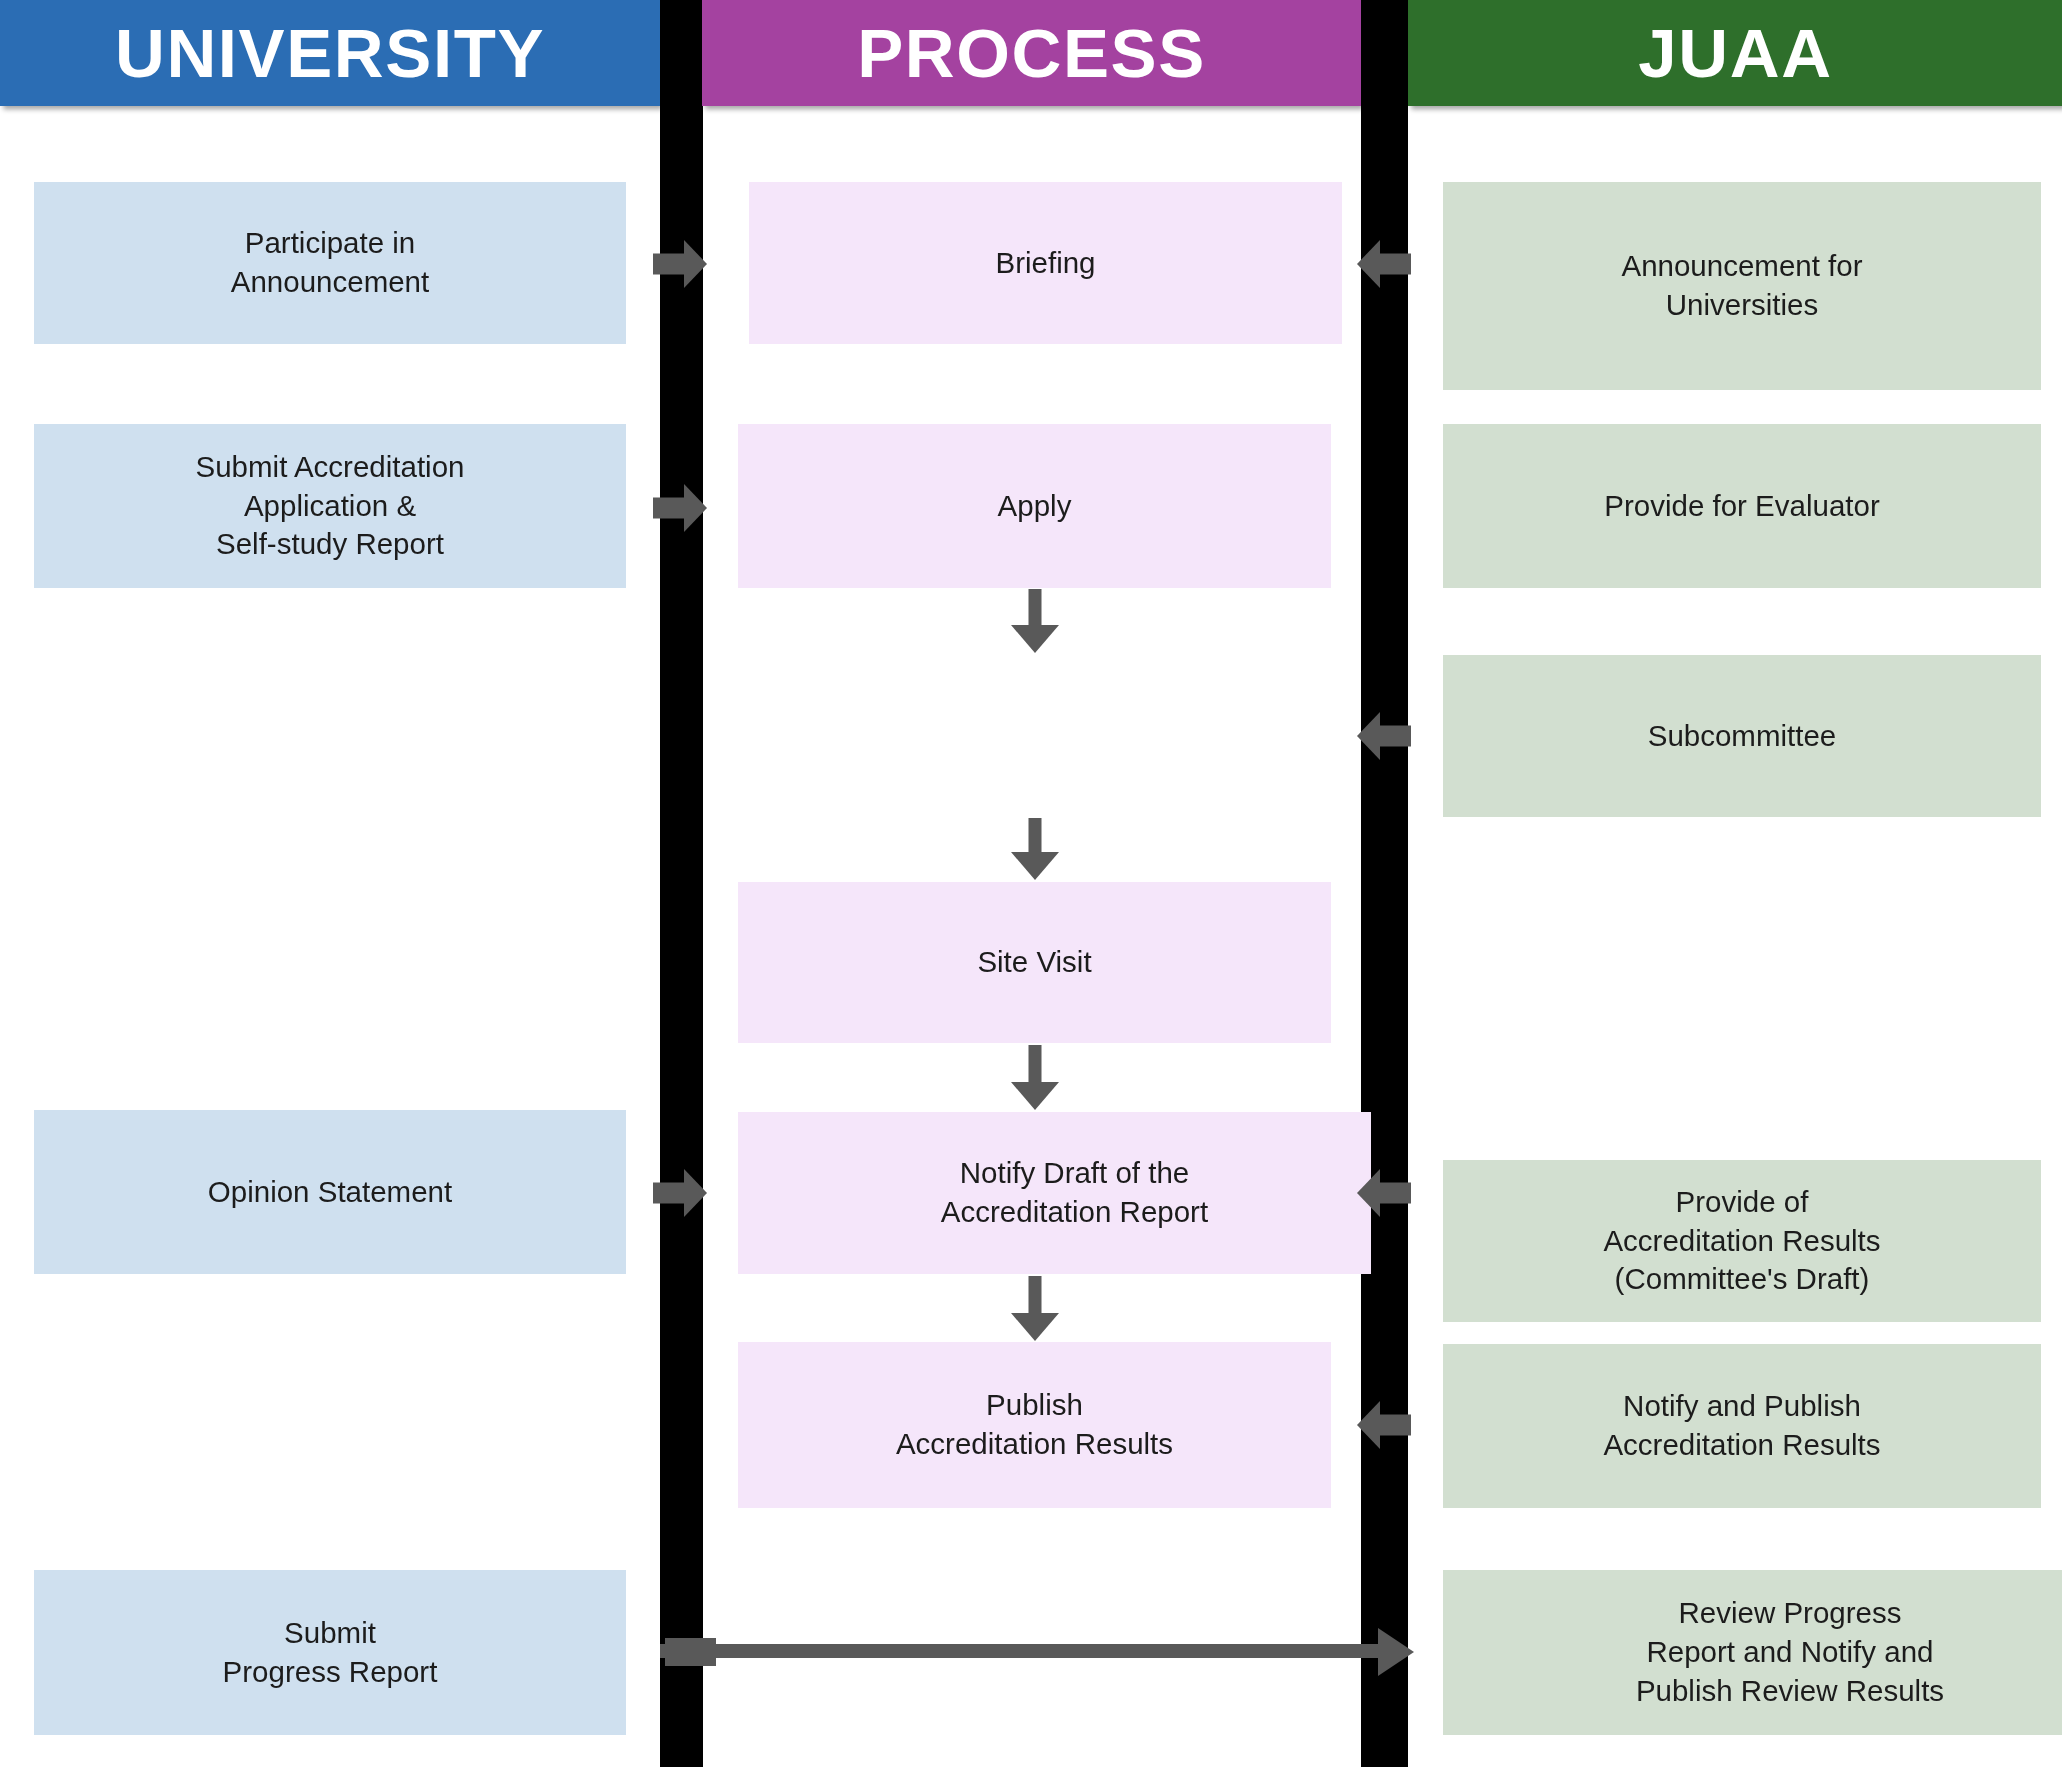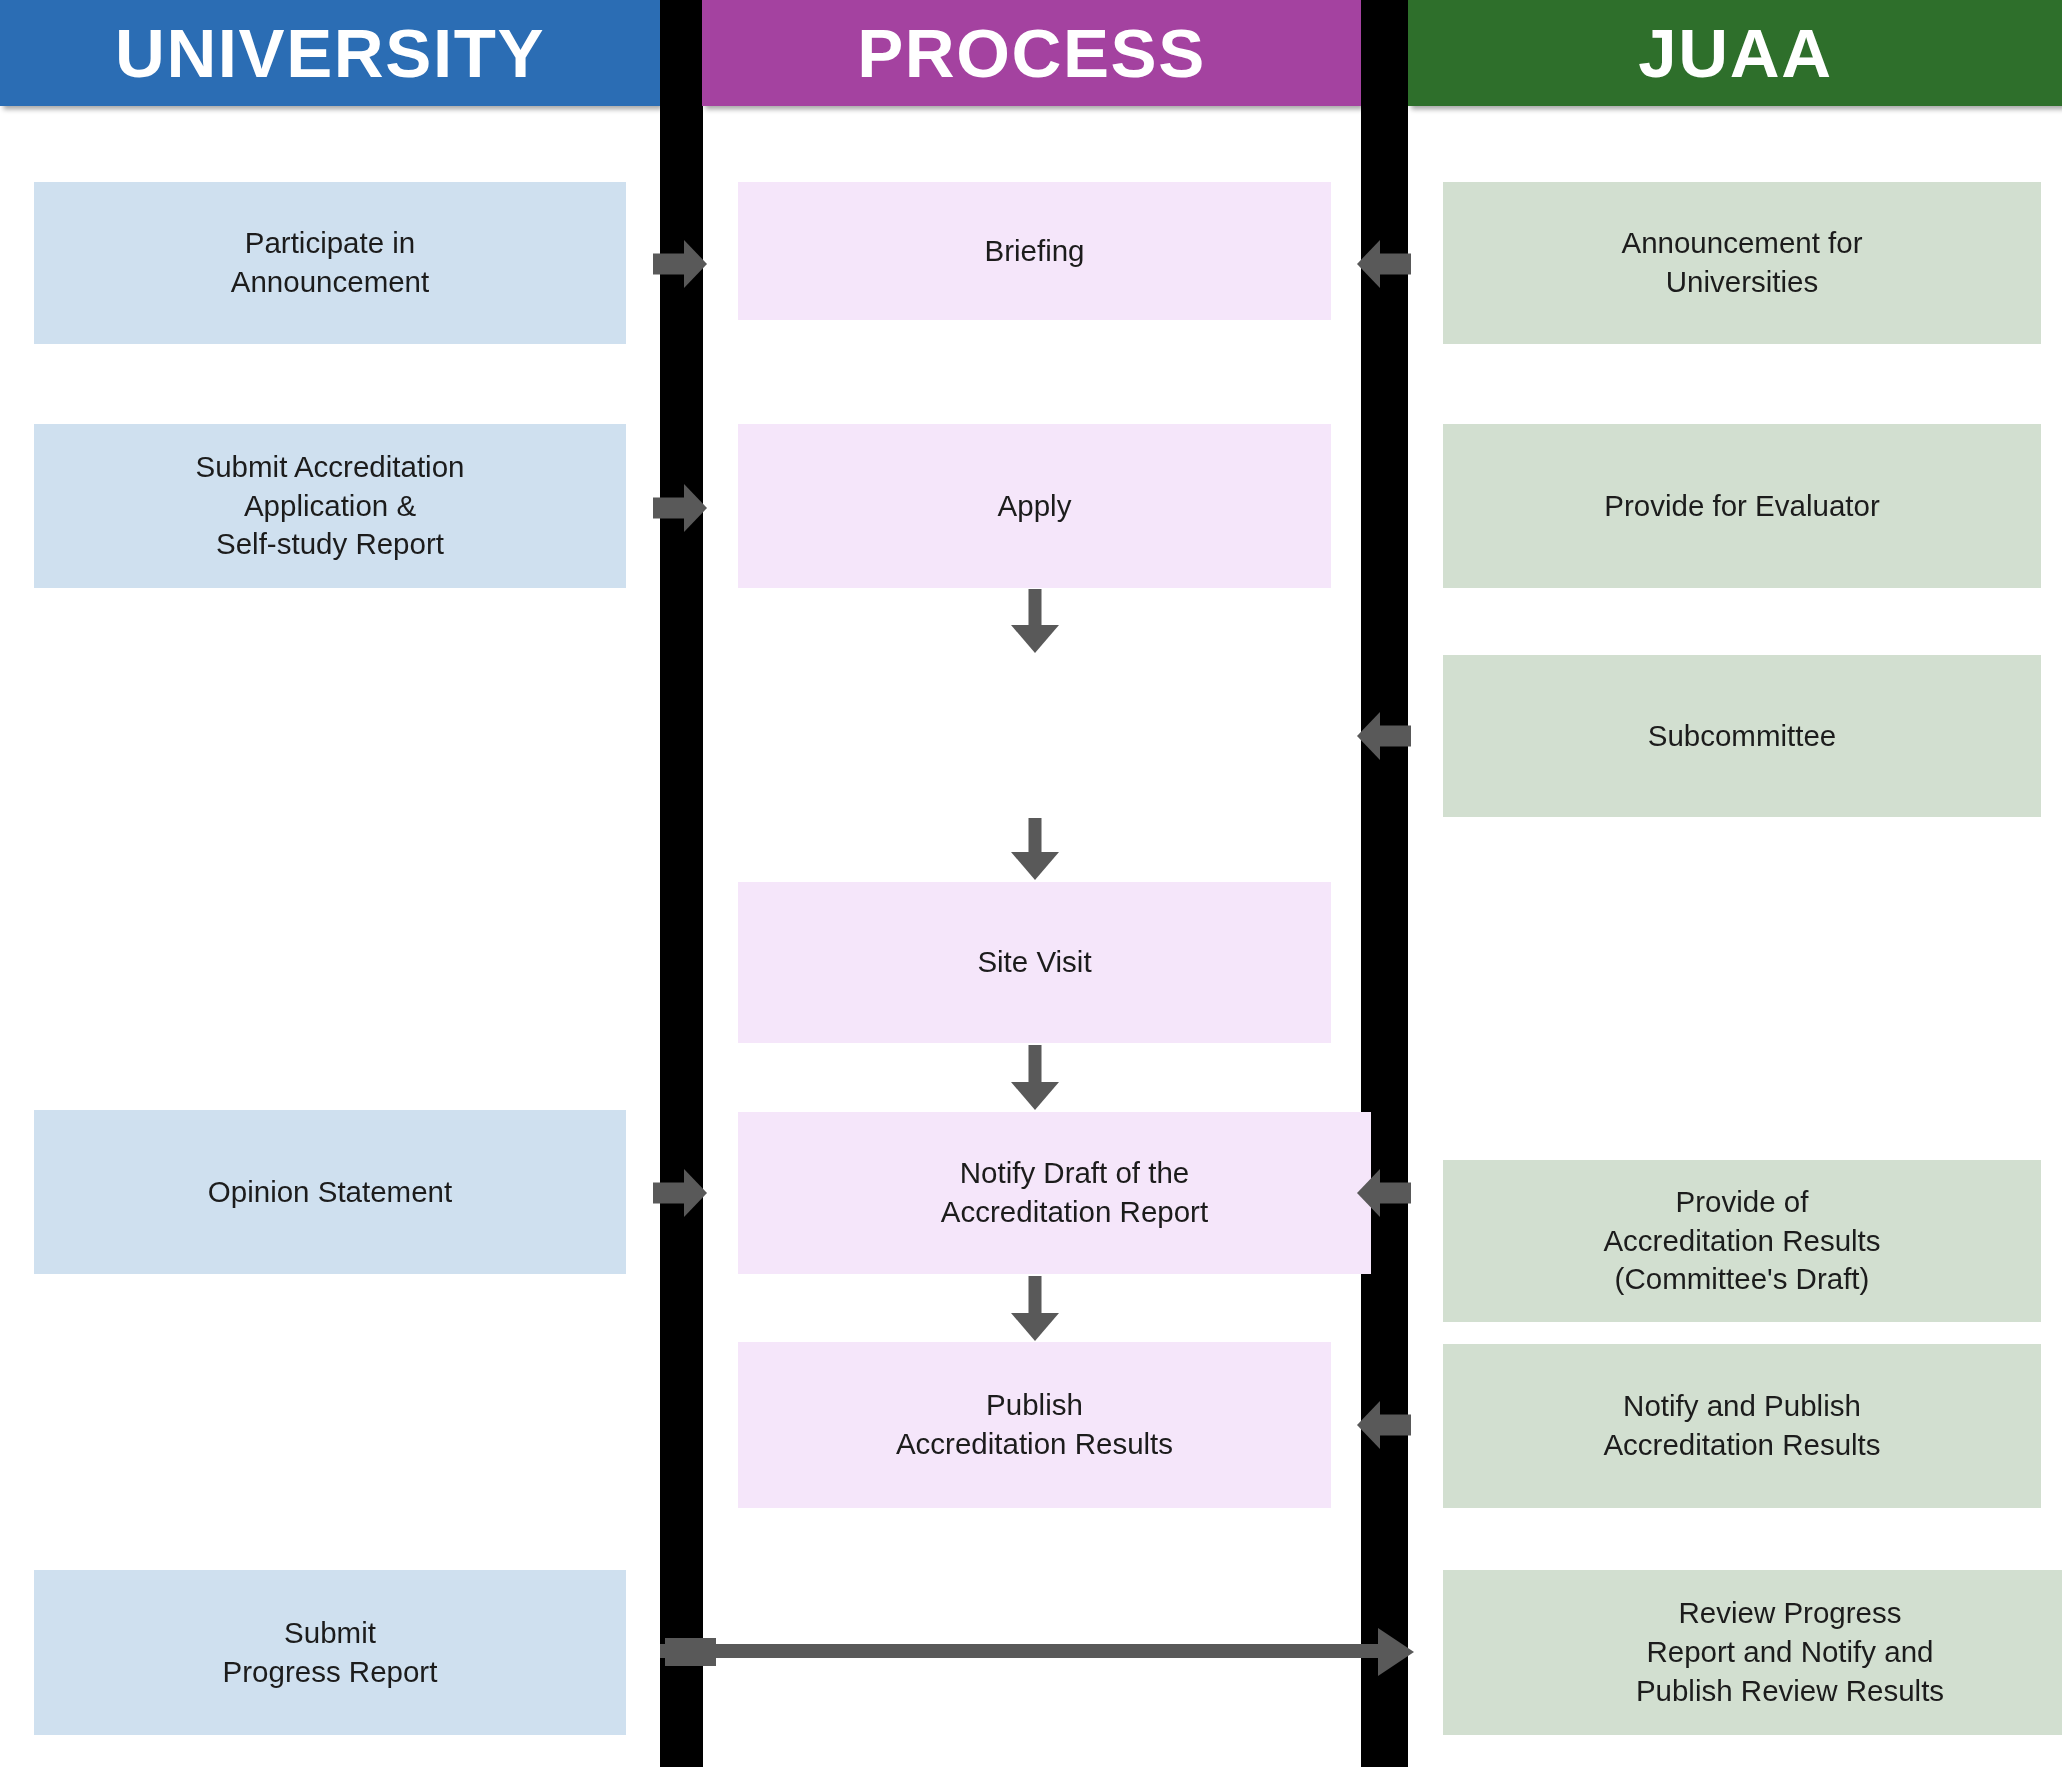--- a/index.html
+++ b/index.html
@@ -115,29 +115,29 @@
 
   <div class="node node-university" style="top:182px;height:162px;">Participate in
 Announcement</div>
   <div class="node node-university" style="top:424px;height:164px;">Submit Accreditation
 Application &amp;
 Self-study Report</div>
   <div class="node node-university" style="top:1110px;height:164px;">Opinion Statement</div>
   <div class="node node-university" style="top:1570px;height:165px;">Submit
 Progress Report</div>
 
-  <div class="node node-process" style="top:182px;height:138px;">Briefing</div>
+  <div class="node node-process" style="top:182px;height:162px;margin-left:11px;">Briefing</div>
   <div class="node node-process" style="top:424px;height:164px;">Apply</div>
   <div class="node node-process" style="top:882px;height:161px;">Site Visit</div>
   <div class="node node-process" style="top:1112px;height:162px;padding-left:40px;">Notify Draft of the
 Accreditation Report</div>
   <div class="node node-process" style="top:1342px;height:166px;">Publish
 Accreditation Results</div>
 
-  <div class="node node-juaa" style="top:182px;height:162px;">Announcement for
+  <div class="node node-juaa" style="top:182px;height:208px;">Announcement for
 Universities</div>
   <div class="node node-juaa" style="top:424px;height:164px;">Provide for Evaluator</div>
   <div class="node node-juaa" style="top:655px;height:162px;">Subcommittee</div>
   <div class="node node-juaa" style="top:1160px;height:162px;">Provide of
 Accreditation Results
 (Committee's Draft)</div>
   <div class="node node-juaa" style="top:1344px;height:164px;">Notify and Publish
 Accreditation Results</div>
   <div class="node node-juaa" style="top:1570px;height:165px;padding-left:48px;">Review Progress
 Report and Notify and

